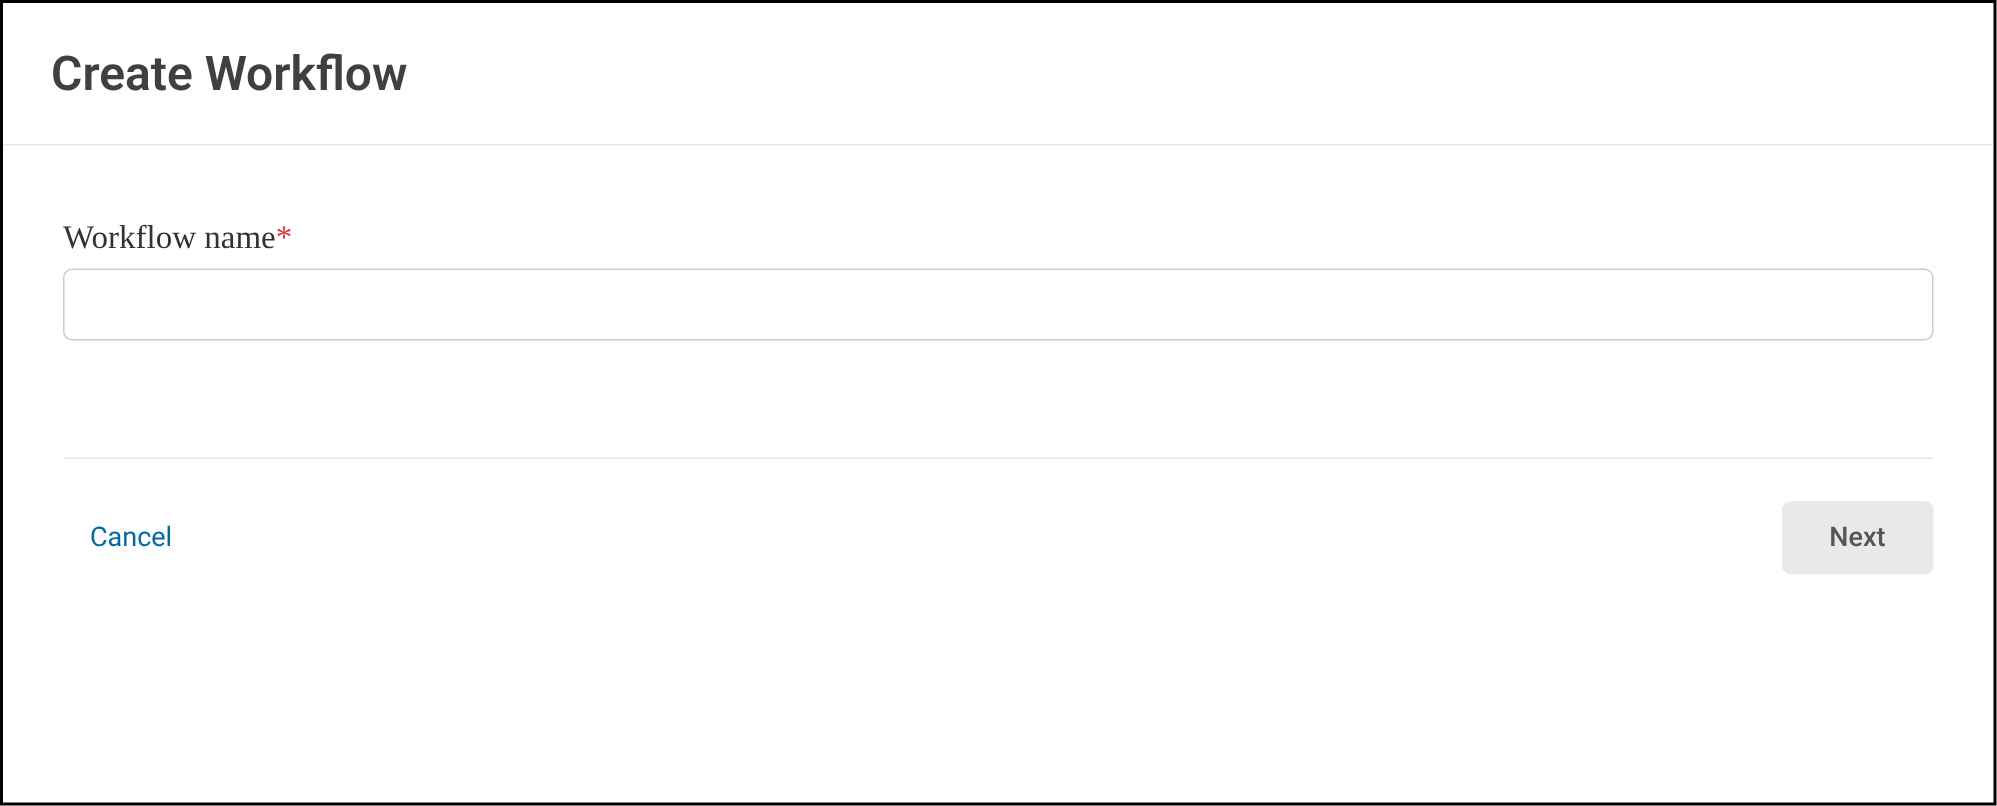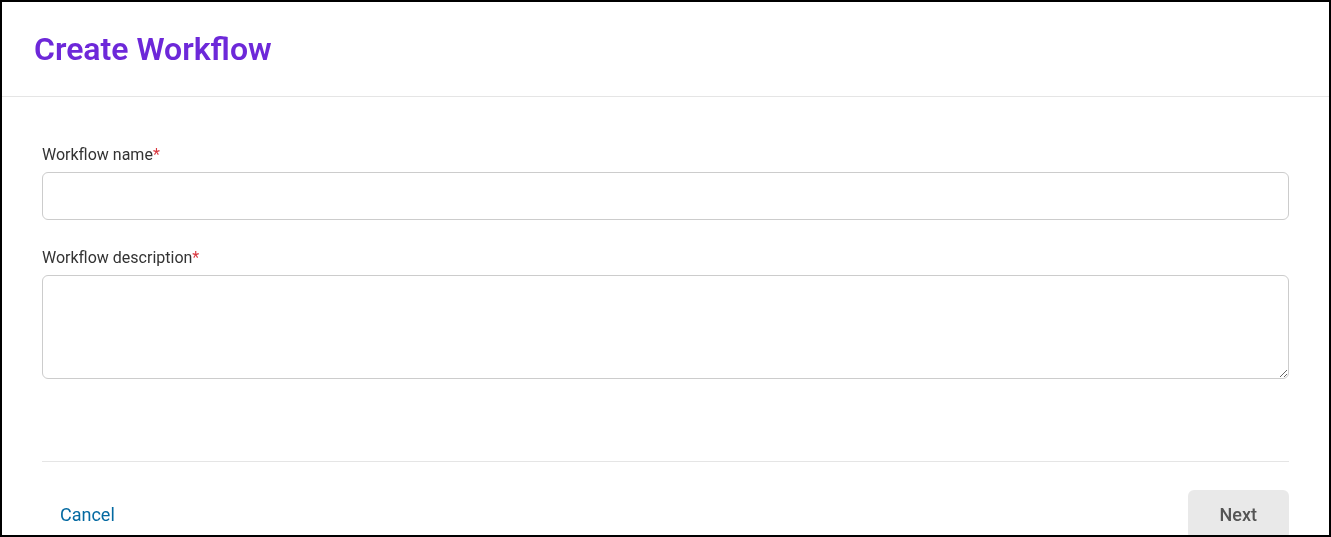--- a/index.html
+++ b/index.html
@@ -15,34 +15,35 @@
       border: 2px solid #000;
       position: relative;
     }
     .header {
       padding: 28px 32px 28px 32px;
       border-bottom: 1px solid #e5e5e5;
     }
     .header h1 {
       font-size: 32px;
       font-weight: 600;
-      color: #6d28d9;
+      color: #404040;
     }
     .form-area {
       padding: 48px 40px 30px 40px;
     }
     .form-group {
       margin-bottom: 28px;
     }
     .form-label {
       display: block;
-      font-size: 16px;
+      font-size: 22px;
       color: #333;
       margin-bottom: 8px;
       font-weight: 400;
+      font-family: Liberation Serif, serif;
     }
     .required {
       color: #d9363e;
     }
     .form-input {
       width: 100%;
       height: 48px;
       border: 1px solid #ccc;
       border-radius: 6px;
       padding: 10px 14px;
@@ -102,26 +103,20 @@
 </div>
 
 <div class="form-area">
   <div class="form-group">
     <label class="form-label">
       <span>Workflow name</span><span class="required">*</span>
     </label>
     <input type="text" class="form-input" value="" style="">
   </div>
 
-  <div class="form-group">
-    <label class="form-label">
-      <span>Workflow description</span><span class="required">*</span>
-    </label>
-    <textarea class="form-textarea" style=""></textarea>
-  </div>
 </div>
 
 <hr class="footer-divider">
 
 <div class="footer">
   <button class="cancel-btn">Cancel</button>
   <button class="next-btn">Next</button>
 </div>
 
 </body></html>

